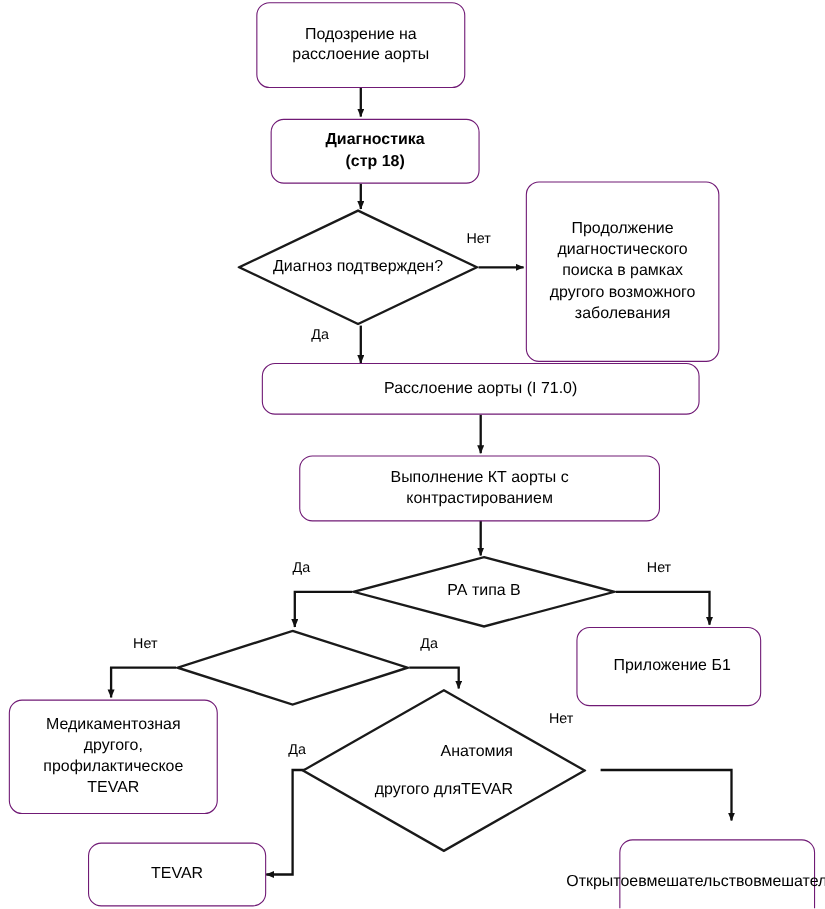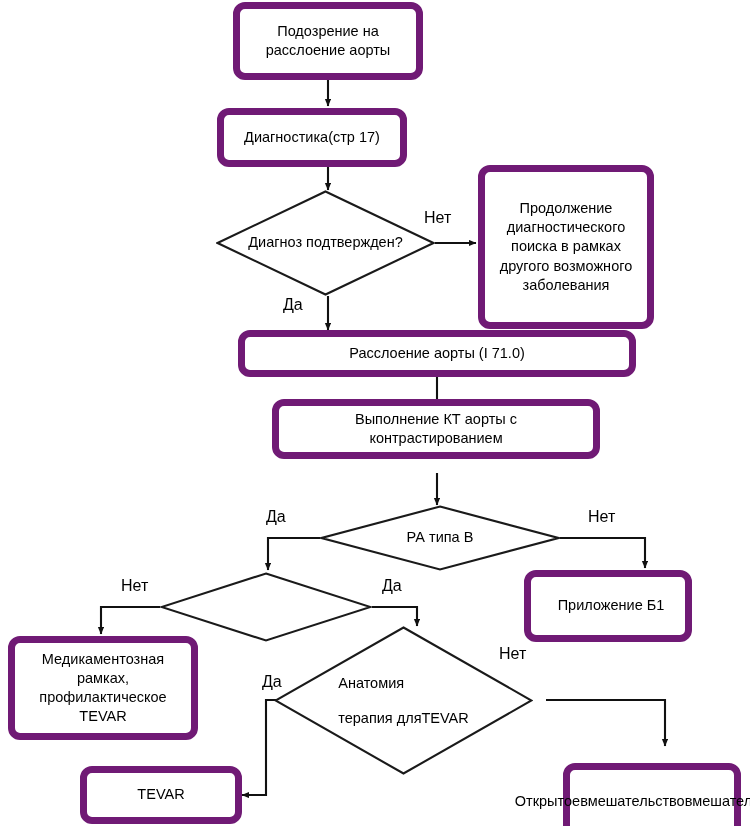--- a/index.html
+++ b/index.html
@@ -28,44 +28,44 @@
     box-sizing: border-box;
     display: flex;
     align-items: center;
     justify-content: center;
     text-align: center;
     color: #000000;
     font-size: 14.5px;
     line-height: 1.32;
   }
   .box {
-    border: 7px solid #701a75;
+    border: 1px solid #701a75;
     border-radius: 12px;
     background: #ffffff;
     padding: 2px 6px;
   }
   .diamond-wrap {
     position: absolute;
     display: flex;
     align-items: center;
     justify-content: center;
   }
   .diamond-label {
     position: relative;
     z-index: 2;
-    text-align: left;
+    text-align: right;
     color: #000000;
     font-size: 14.5px;
     line-height: 1.9;
     pointer-events: none;
   }
   .edge-label {
     position: absolute;
     color: #000000;
-    font-size: 16px;
+    font-size: 13px;
     white-space: nowrap;
   }
 </style>
 </head>
 <body>
 
 <div id="canvas">
 
   <svg class="edges" viewBox="0 0 750 826">
     <defs>
@@ -98,45 +98,45 @@
       <path d="M546,700 L665,700 L665,746"></path>
 
       <path d="M287,700 L266,700 L266,795 L242,795"></path>
     </g>
   </svg>
 
   <div class="node box" style="left:233px; top:2px; width:190px; height:78px;">
     <span>Подозрение на расслоение аорты</span>
   </div>
 
-  <div class="node box" style="left:217px; top:108px; width:190px; height:59px; flex-direction:row;">
+  <div class="node box" style="left:246px; top:108px; width:190px; height:59px; flex-direction:column;font-weight:bold;">
     <span>Диагностика</span>
-    <span>(стр 17)</span>
+    <span>(стр 18)</span>
   </div>
 
   <div class="node box" style="left:478px; top:165px; width:176px; height:164px;">
     <span>Продолжение диагностического поиска в рамках другого возможного заболевания</span>
   </div>
 
   <div class="node box" style="left:238px; top:330px; width:398px; height:47px;">
     <span>Расслоение аорты (I 71.0)</span>
   </div>
 
-  <div class="node box" style="left:272px; top:399px; width:328px; height:60px; flex-direction:column;">
+  <div class="node box" style="left:272px; top:414px; width:328px; height:60px; flex-direction:column;">
     <span>Выполнение КТ аорты с</span>
     <span>контрастированием</span>
   </div>
 
   <div class="node box" style="left:524px; top:570px; width:168px; height:72px;padding-left:12px;">
     <span>Приложение Б1</span>
   </div>
 
   <div class="node box" style="left:8px; top:636px; width:190px; height:104px; flex-direction:column;">
     <span>Медикаментозная</span>
-    <span>рамках,</span>
+    <span>другого,</span>
     <span>профилактическое</span>
     <span>TEVAR</span>
   </div>
 
   <div class="node box" style="left:80px; top:766px; width:162px; height:58px;">
     <span>TEVAR</span>
   </div>
 
   <div class="node box" style="left:563px; top:748px; width:178px; height:78px; margin-top:15px;">
     <span>Открытое</span>
@@ -163,21 +163,21 @@
       <polygon points="106,1.5 210.5,35 106,68.5 1.5,35" fill="#ffffff" stroke="#1a1a1a" stroke-width="2.1"></polygon>
     </svg>
   </div>
 
   <div class="diamond-wrap" style="left:274px; top:626px; width:259px; height:149px;">
     <svg width="259" height="149" style="position:absolute;left:0;top:0;">
       <polygon points="129.5,1.5 257.5,74.5 129.5,147.5 1.5,74.5" fill="#ffffff" stroke="#1a1a1a" stroke-width="2.1"></polygon>
     </svg>
     <span class="diamond-label" style="line-height:2.4;">
       <span>Анатомия</span><br>
-      <span>терапия дляTEVAR</span>
+      <span>другого дляTEVAR</span>
     </span>
   </div>
 
   <div class="edge-label" style="left:424px; top:209px;">Нет</div>
   <div class="edge-label" style="left:283px; top:296px;">Да</div>
   <div class="edge-label" style="left:266px; top:508px;">Да</div>
   <div class="edge-label" style="left:588px; top:508px;">Нет</div>
   <div class="edge-label" style="left:121px; top:577px;">Нет</div>
   <div class="edge-label" style="left:382px; top:577px;">Да</div>
   <div class="edge-label" style="left:262px; top:673px;">Да</div>

